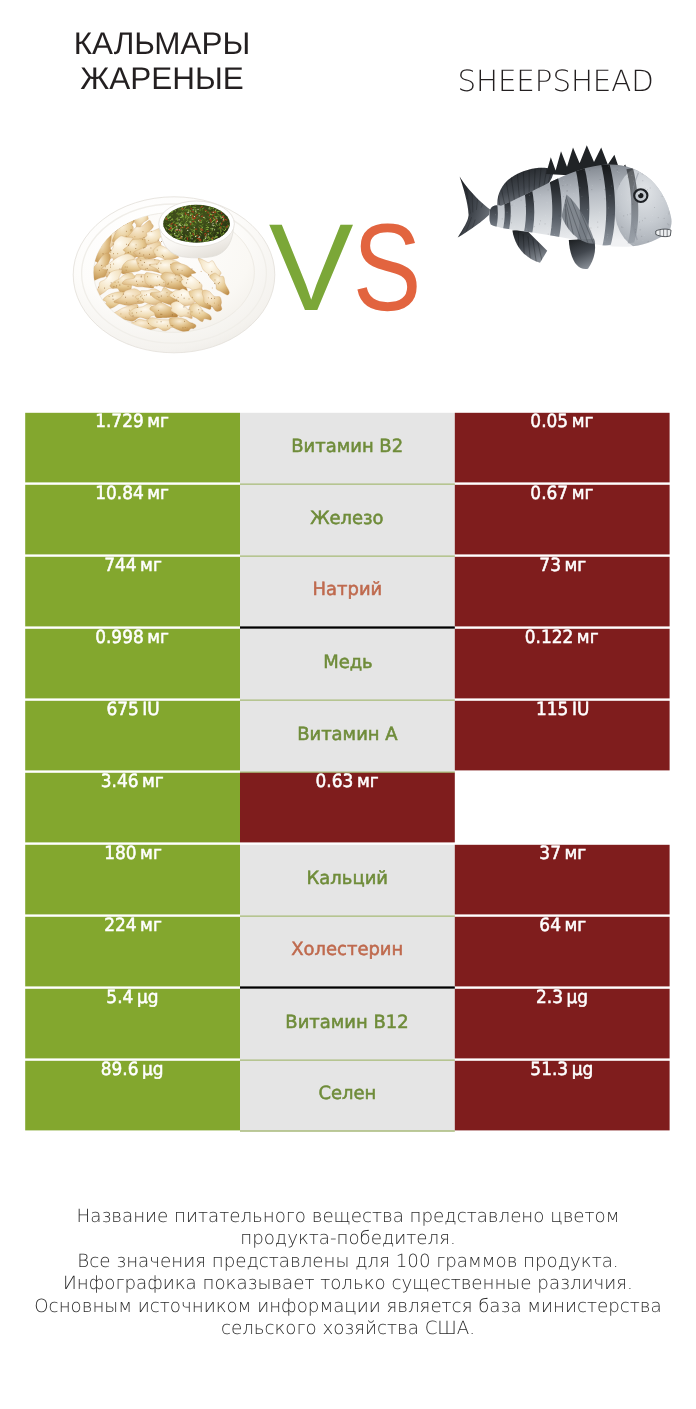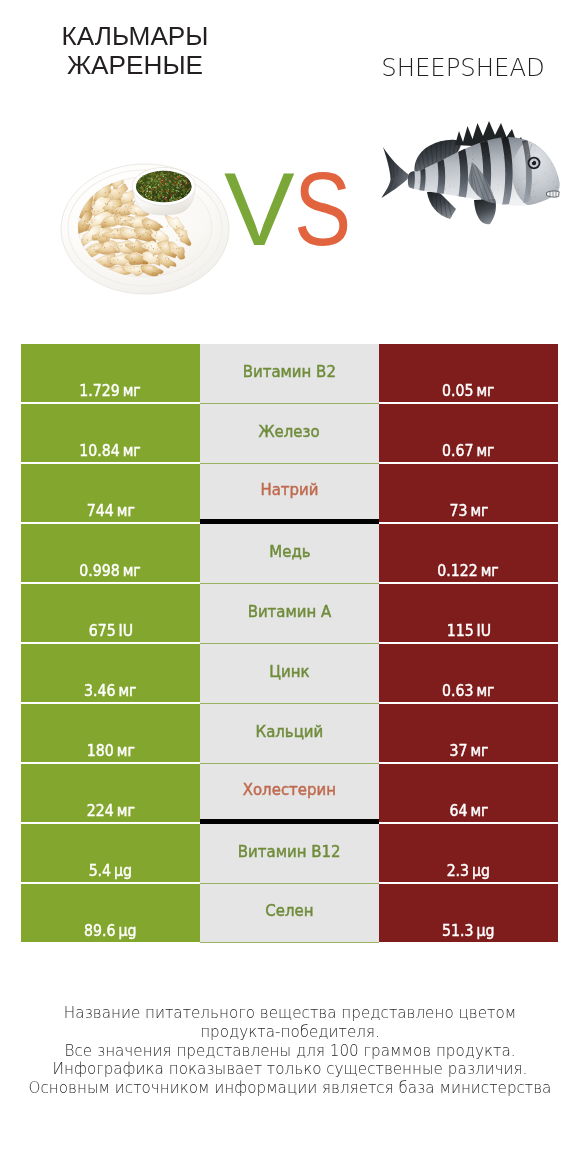--- a/index.html
+++ b/index.html
@@ -5,42 +5,42 @@
   * { margin:0; padding:0; box-sizing:border-box; }
   html,body { width:580px; height:1174px; background:#ffffff; }
   body { font-family:"Liberation Sans", sans-serif; }
   .page { position:relative; width:580px; height:1174px; overflow:hidden; background:#ffffff; }
 
   .title { position:absolute; text-align:center; color:#231f20;padding-left:18px; }
   #title-left { left:0; top:22px; width:252px; font-size:26.2px; line-height:29.3px; letter-spacing:0px; }
   #title-right { left:329px; top:53px; width:250px; font-size:24.4px; line-height:29px; letter-spacing:-0.05px;
                  font-family:"DejaVu Sans", sans-serif; font-weight:200;text-align:center; }
 
-  #vs { position:absolute; left:224px; top:159px; font-size:103.3px; line-height:100px; letter-spacing:0px; white-space:nowrap; }
+  #vs { position:absolute; left:224px; top:172px; font-size:103.3px; line-height:100px; letter-spacing:0px; white-space:nowrap; }
   #vs span { display:inline-block; transform-origin:left center; }
   #vs .v { color:#7ba738; transform:scaleX(1.025); }
   #vs .s { color:#e2643f; transform:scaleX(0.83); margin-left:1px; }
 
   #img-left { position:absolute; left:60px; top:163px; width:170px; height:135px; }
   #img-right { position:absolute; left:380px; top:118px; width:182px; height:110px; }
 
   .table { position:absolute; left:21px; top:344px; width:537px; }
   .row { display:flex; height:58px; margin-bottom:2px; }
   .row:last-child { margin-bottom:0; }
-  .cell { width:179px; display:flex; align-items:flex-end; justify-content:center; }
+  .cell { width:179px; display:flex; align-items:flex-start; justify-content:center; }
   .vwrap { display:flex; align-items:baseline; position:relative; top:-2px; transform:scaleX(0.93); }
   .cell.left { background:#83a72e; color:#ffffff; }
   .cell.right { background:#7f1d1d; color:#ffffff; }
   .cell.mid { background:#e5e5e5; justify-content:center; align-items:center; height:60px; }
   .row:last-child .cell.mid { height:59px; }
   .cell.mid span { font-family:"DejaVu Sans", sans-serif; font-size:15.2px; font-weight:400; position:relative; top:-2px; display:inline-block; transform:scaleX(0.985); }
   .cell.mid.green { border-bottom:1px solid #9cb262; }
 
   .cell.mid.green span { color:#6f8c3a; -webkit-text-stroke:0.45px #6f8c3a; }
-  .cell.mid.red { border-bottom:5px solid #000000; }
+  .cell.mid.red { border-bottom:2px solid #000000; }
   .cell.mid.red span { color:#bf6a4e; -webkit-text-stroke:0.45px #bf6a4e; }
   .val { font-family:"DejaVu Sans", sans-serif; font-size:15.2px; font-weight:400; -webkit-text-stroke:0.45px currentColor; }
   .unit { font-family:"DejaVu Sans", sans-serif; font-size:15.2px; font-weight:400; margin-left:3.2px; -webkit-text-stroke:0.45px currentColor; }
 
   #footnote { position:absolute; left:0; top:1004px; width:580px; text-align:center;
      font-family:"DejaVu Sans", sans-serif; font-weight:200;
      font-size:15.2px; line-height:18.75px; color:#2b2b2b; }
 </style>
 </head>
 <body>
@@ -384,23 +384,20 @@
           </span>
         </div>
       </div>
       <div class="row">
         <div class="cell left">
           <span class="vwrap">
             <span class="val">3.46</span>
             <span class="unit">мг</span>
           </span>
         </div>
-        <div class="cell mid green">
-          <span>Цинк</span>
-        </div>
         <div class="cell right">
           <span class="vwrap">
             <span class="val">0.63</span>
             <span class="unit">мг</span>
           </span>
         </div>
       </div>
       <div class="row">
         <div class="cell left">
           <span class="vwrap">
@@ -470,14 +467,15 @@
         </div>
       </div>
     </div>
 
   <div id="footnote">
       <div>Название питательного вещества представлено цветом</div>
       <div>продукта-победителя.</div>
       <div>Все значения представлены для 100 граммов продукта.</div>
       <div>Инфографика показывает только существенные различия.</div>
       <div>Основным источником информации является база министерства</div>
+      <div>сельского хозяйства США.</div>
     </div>
 </div>
 
 </body></html>

